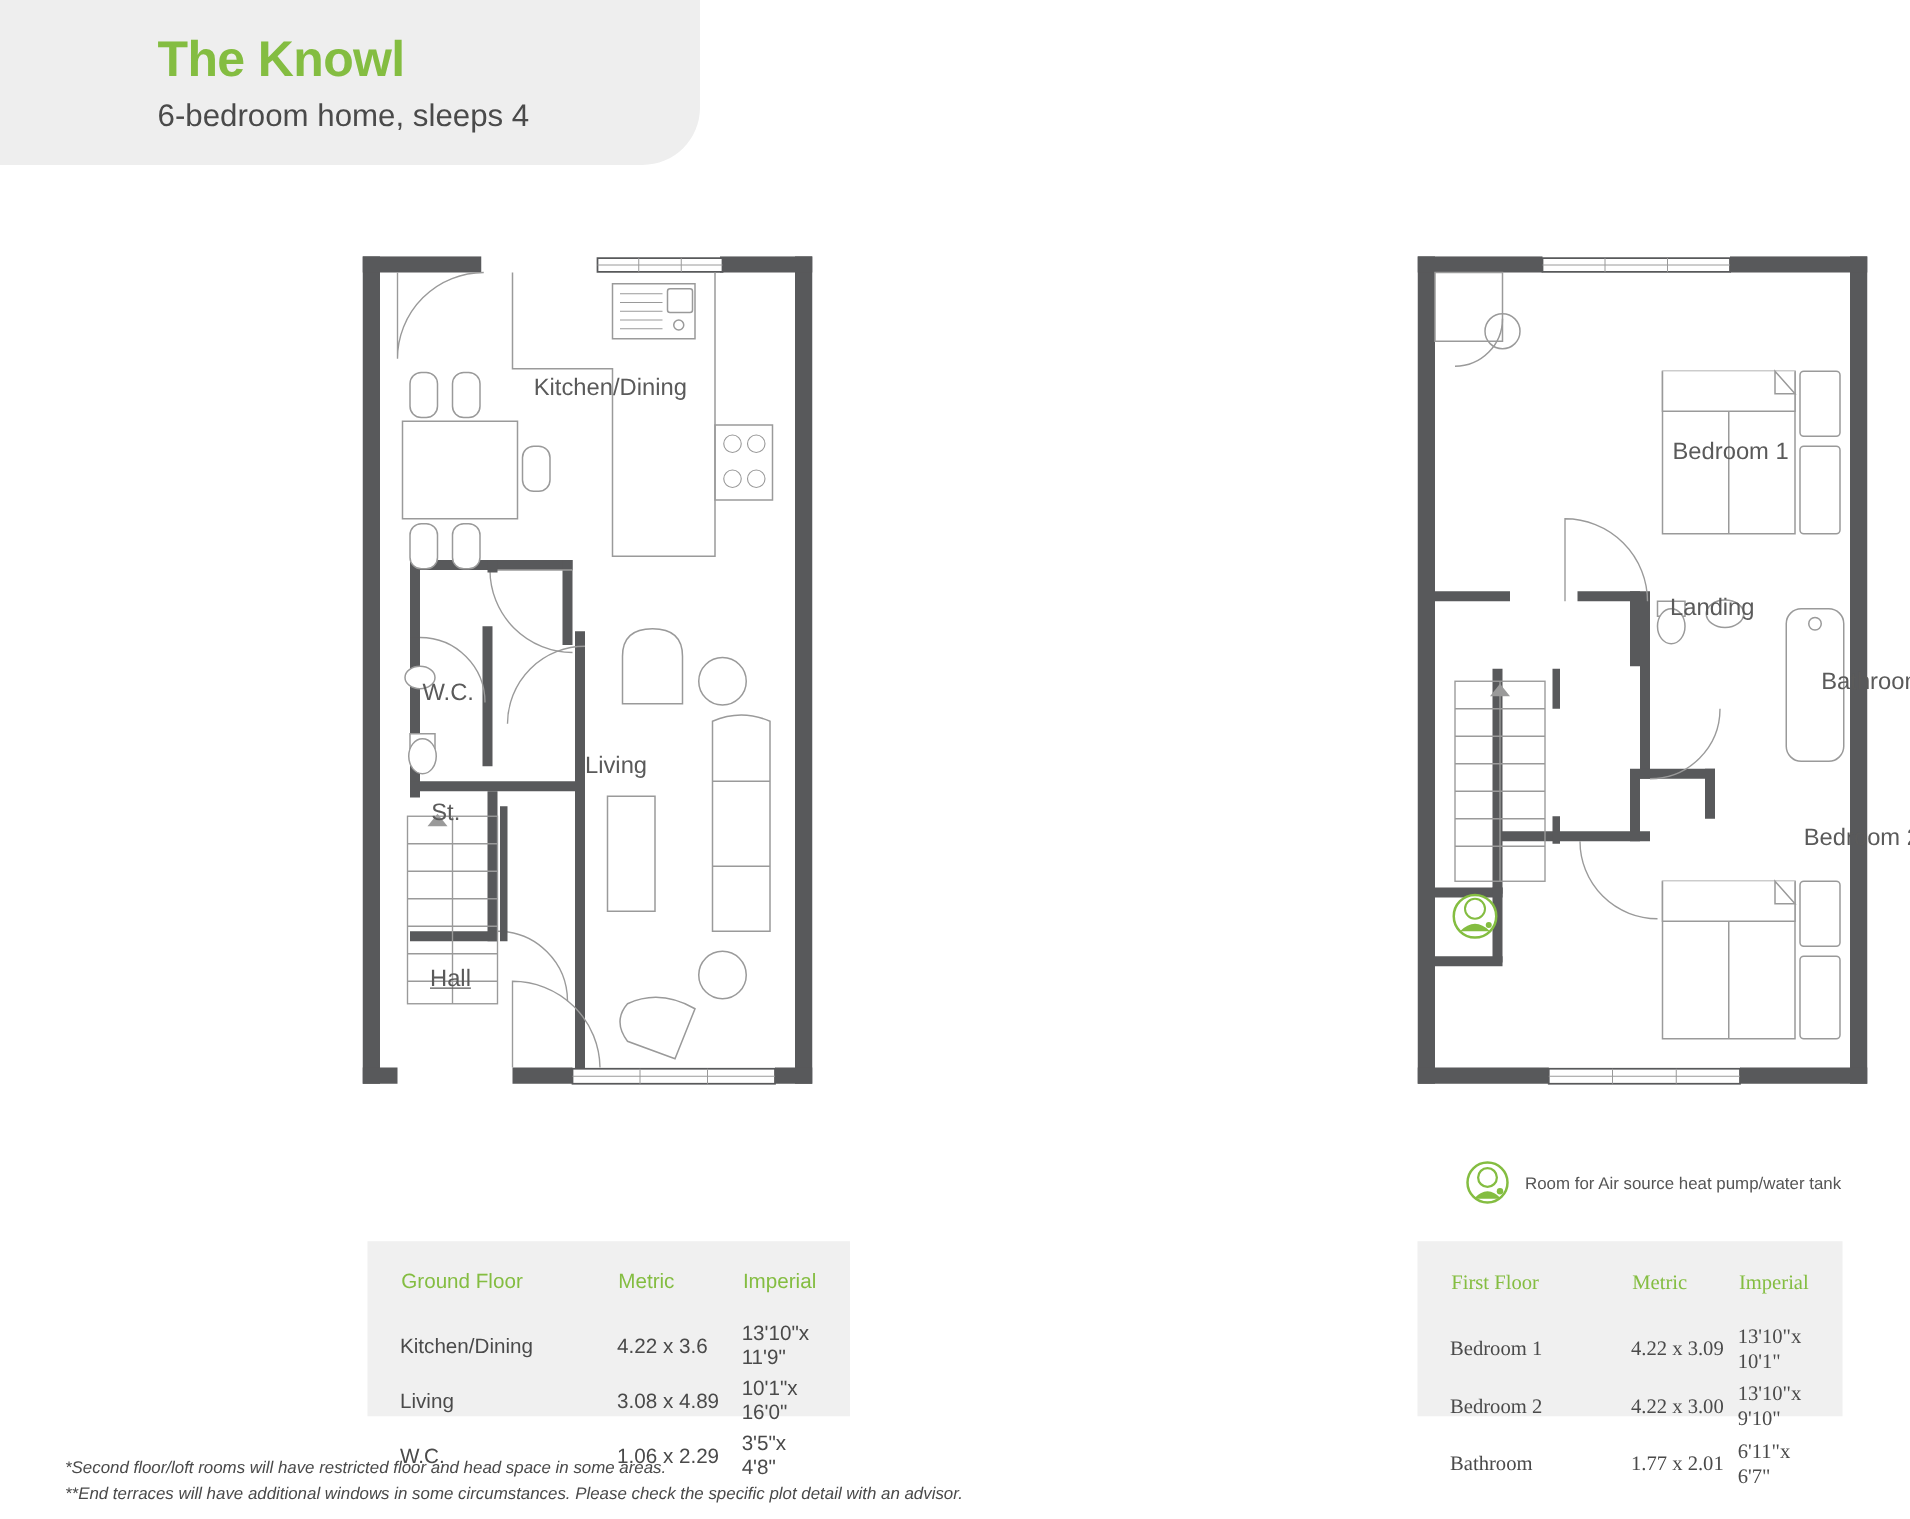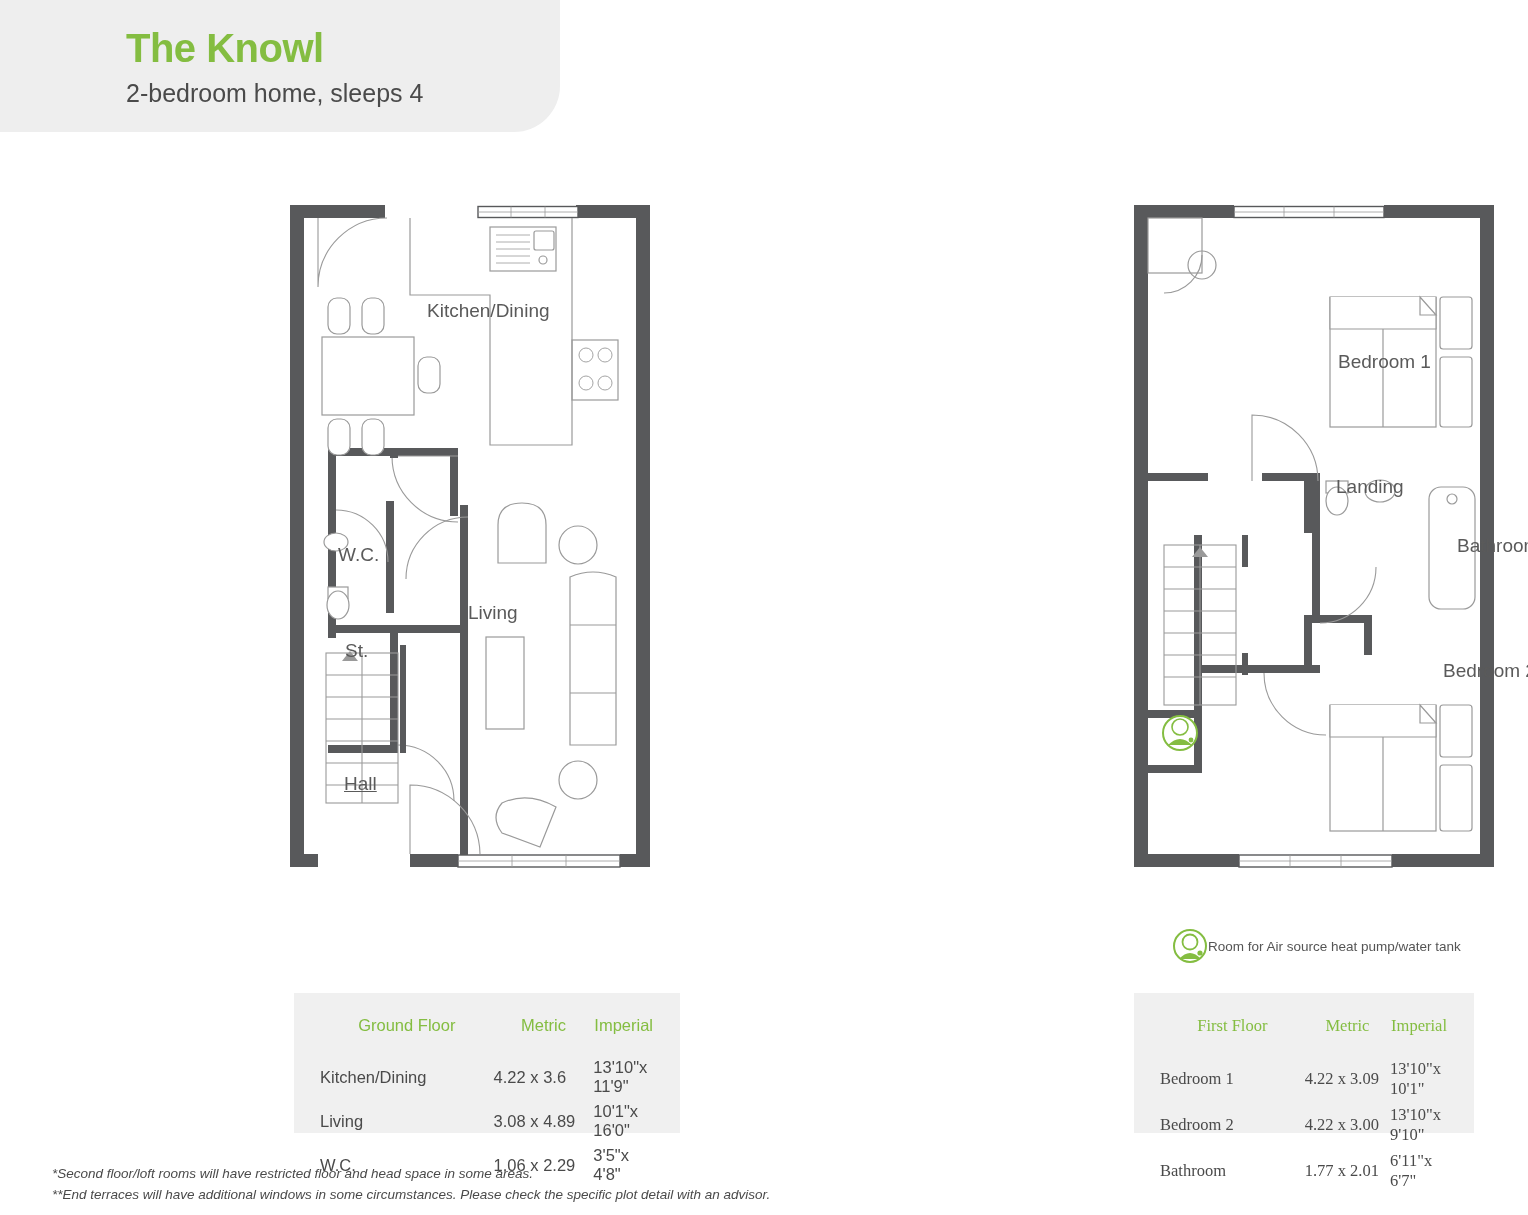--- a/index.html
+++ b/index.html
@@ -19,48 +19,48 @@
   .header-sub{
     position:absolute;left:126px;top:79px;font-size:25px;color:#4a4a4a;font-weight:normal;
   }
   
   .plan{position:absolute;}
   .plan svg{display:block;}
   
   .rlabel{position:absolute;font-size:19px;color:#5a5a5a;white-space:nowrap;}
   
   .legend{
-    position:absolute;left:1172px;top:928px;display:flex;align-items:center;
+    position:absolute;left:1172px;top:928px;display:flex;align-items:center;gap:12px;
   }
   .legend-text{font-size:13.5px;color:#555;}
   
   .table-box{
     position:absolute;background:#f0f0f0;padding:22px 26px 26px 26px;box-sizing:border-box;
   }
   .table-box table{border-collapse:collapse;width:100%;}
   .table-box th{
-    text-align:center;font-size:16.5px;color:#84bd41;font-weight:normal;padding-bottom:20px;
+    text-align:left;font-size:16.5px;color:#84bd41;font-weight:normal;padding-bottom:20px;
   }
   .table-box td{
     font-size:16.5px;color:#4a4a4a;padding:3px 0;
   }
   .table-box .c0{width:172px;}
   .table-box .c1{width:98px;}
   .table-box .c2{width:auto;}
   
   .footnotes{
     position:absolute;left:52px;top:1164px;font-size:13.5px;color:#4a4a4a;line-height:1.55;font-style:italic;
   }
 </style>
 </head>
 <body>
 
 <div class="header-banner"></div>
 <div class="header-title">The Knowl</div>
-<div class="header-sub">2-bedroom home, sleeps 4</div>
+<div class="header-sub">6-bedroom home, sleeps 4</div>
 
 <div class="plan" style="left:290px;top:205px;">
   <svg width="360" height="670" viewBox="0 0 360 670" xmlns="http://www.w3.org/2000/svg">
     <g fill="none" stroke="#8c8c8c" stroke-width="1">
 
       <rect x="8" y="8" width="344" height="654" fill="#ffffff" stroke="none"></rect>
     </g>
 
     <g fill="#58595b" stroke="none">
 

